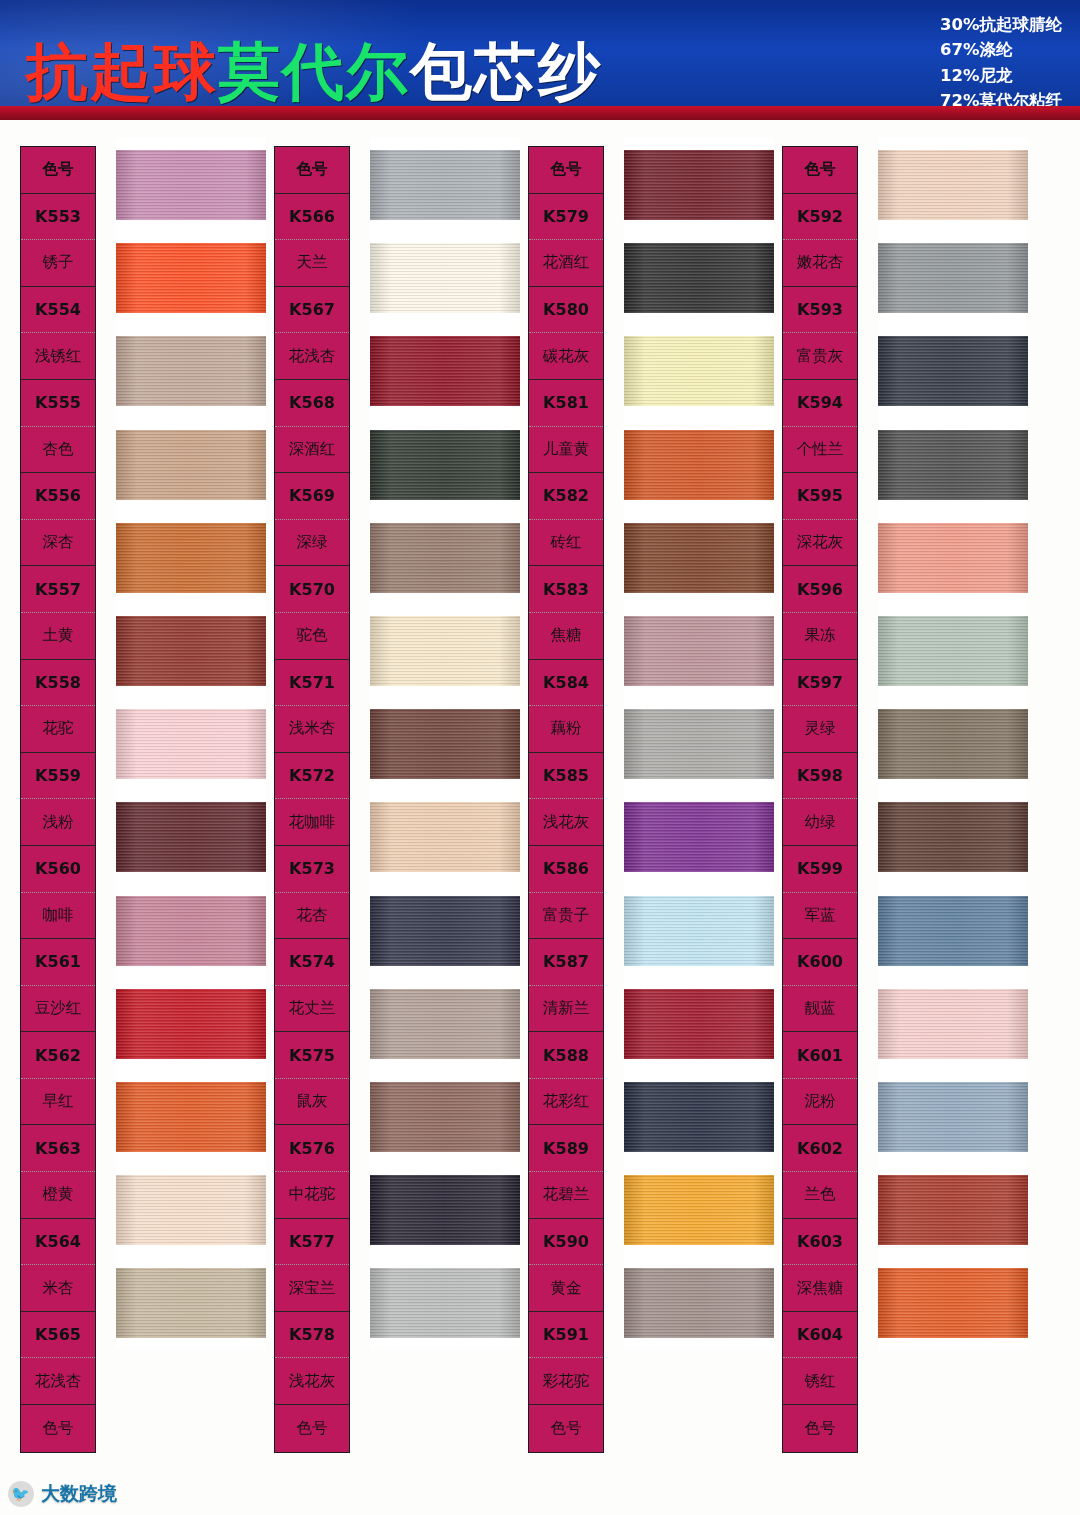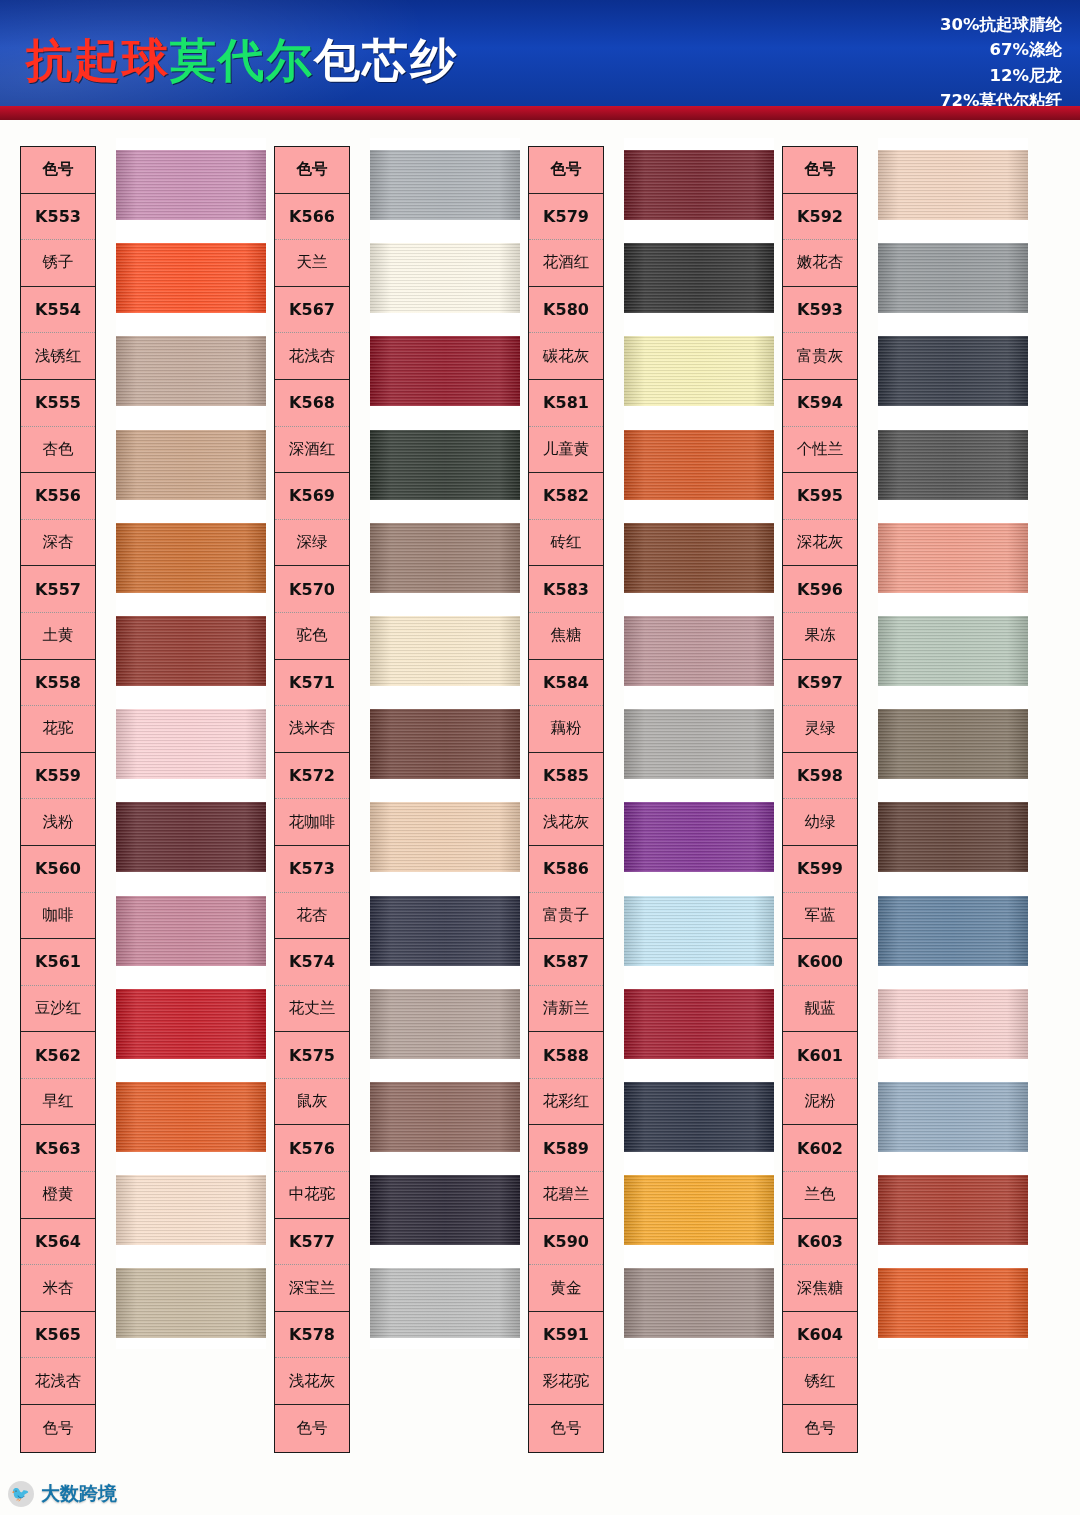--- a/index.html
+++ b/index.html
@@ -21,48 +21,48 @@
     background:linear-gradient(180deg,#c9102b 0%,#7d0a1b 100%);
   }
   #header .swoosh{
     position:absolute;left:-40px;top:-30px;width:520px;height:200px;
     background:radial-gradient(ellipse at 20% 40%, rgba(255,255,255,.14), rgba(255,255,255,0) 62%);
     transform:rotate(-8deg);
   }
   #title{
     position:absolute;left:26px;top:30px;
     font-family:"DejaVu Sans","Liberation Sans",sans-serif;
-    font-size:46px;font-weight:bold;letter-spacing:2px;
+    font-size:62px;font-weight:bold;letter-spacing:2px;
     white-space:nowrap;
   }
 
   #spec{
     position:absolute;right:18px;top:14px;
     display:flex;gap:24px;color:#ffffff;
   }
   #spec .col{display:flex;flex-direction:column;gap:3px;}
   #spec .line{
     font-family:"DejaVu Sans","Liberation Sans",sans-serif;
-    font-size:16.5px;font-weight:bold;white-space:nowrap;line-height:1.35;text-align:right;
+    font-size:16.5px;font-weight:bold;white-space:nowrap;line-height:1.35;
   }
 
   
   #chart{
     position:absolute;left:0;top:120px;width:1080px;height:1395px;
     background:#fdfdfb;
   }
   .group{
     position:absolute;top:0;height:1395px;
   }
   
   .labels{
     position:absolute;top:26px;width:76px;
     border:1px solid #1a1a1a;
     box-sizing:border-box;
-    background:#fca5a5;
+    background:#be185d;
   }
   .lblcell{
     height:46.6px;box-sizing:border-box;
     display:flex;align-items:center;justify-content:center;
     font-size:15.5px;color:#111;
     font-family:"DejaVu Sans","Liberation Sans",sans-serif;
     border-bottom:1px dotted #555;
     white-space:nowrap;
   }
   .lblcell.code{font-weight:bold;font-size:16px;border-bottom:1px dotted #999;}

